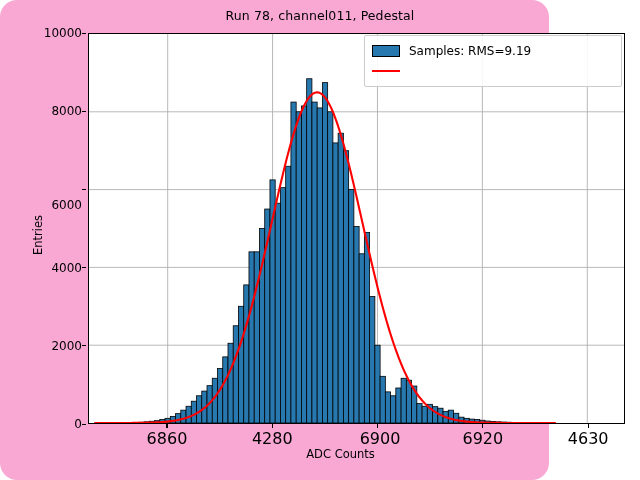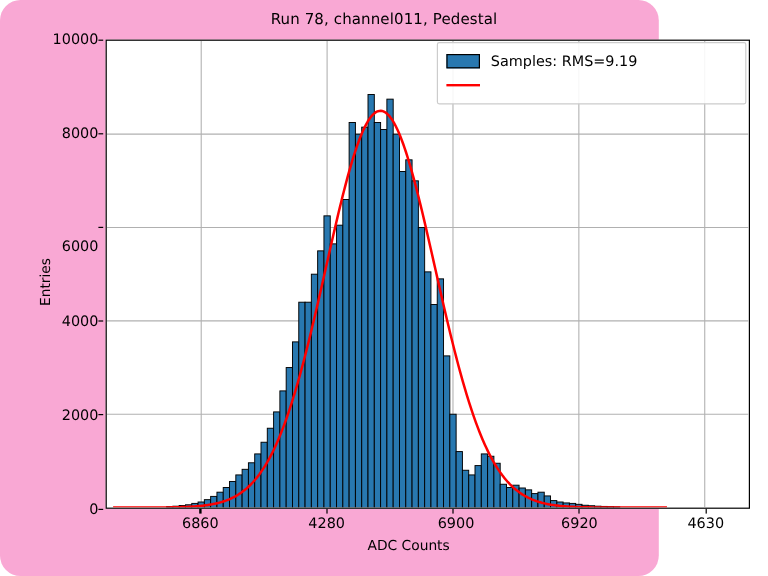--- a/index.html
+++ b/index.html
@@ -34,21 +34,21 @@
   
   .ytick-label{
     position:absolute;right:0;width:48px;text-align:right;
     font-size:12px;color:#000;transform:translateY(-50%);
   }
   #ytick-wrap{position:absolute;left:32px;top:0;width:50px;height:480px;}
   .ytick-mark{position:absolute;left:82px;width:4px;height:1.1px;background:#000;}
 
   .xtick-label{
     position:absolute;top:429px;transform:translateX(-50%);
-    font-size:12px;color:#000;white-space:nowrap;
+    font-size:16px;color:#000;white-space:nowrap;
   }
   .xtick-mark{position:absolute;top:424px;width:1.1px;height:4px;background:#000;}
 
   
   #xlabel{
     position:absolute;left:72px;width:537px;top:447px;
     text-align:center;font-size:11.5px;color:#000;
   }
   #ylabel{
     position:absolute;left:-22px;top:228px;width:120px;

